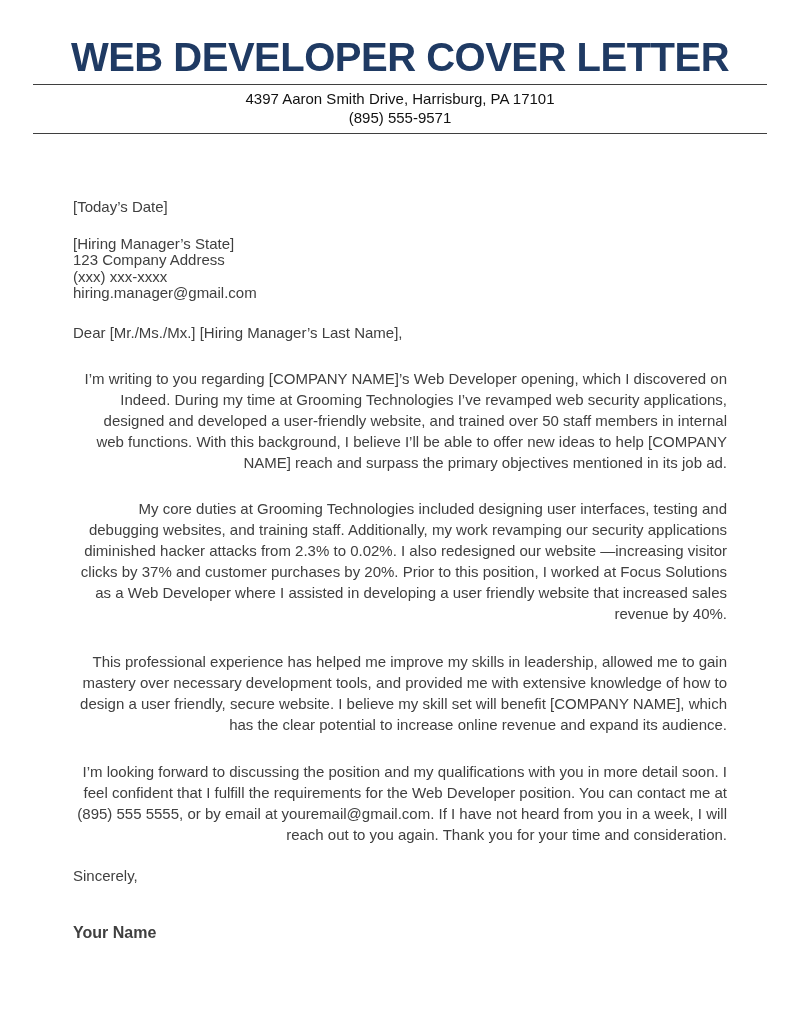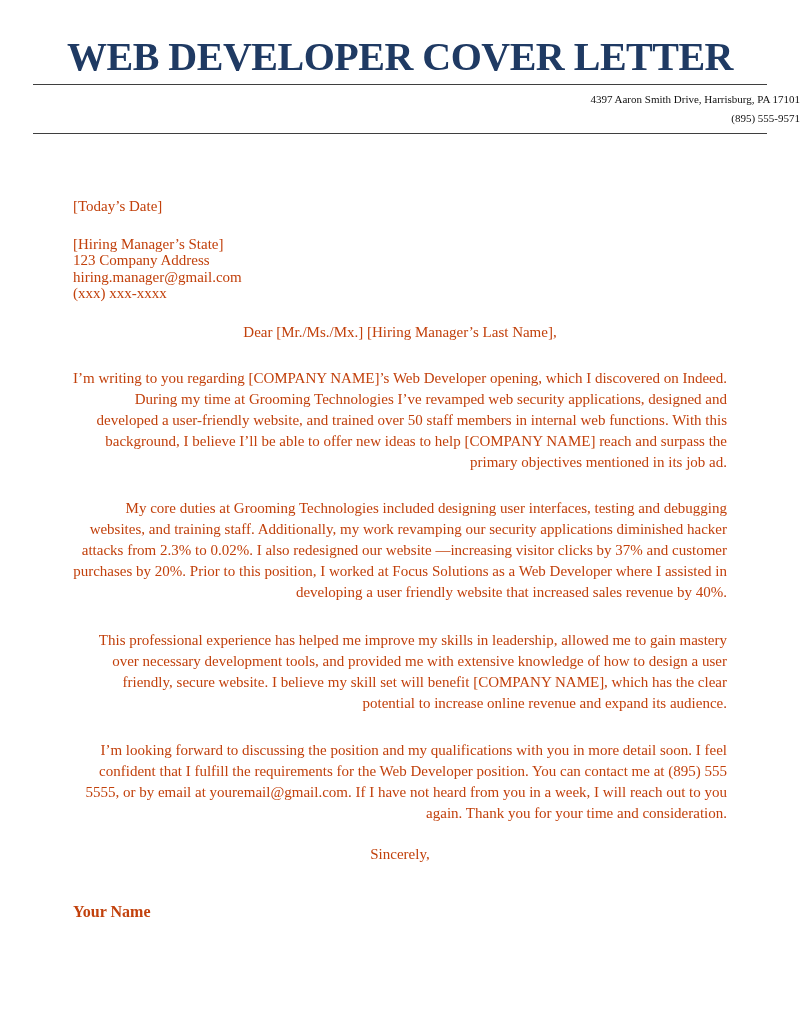--- a/index.html
+++ b/index.html
@@ -5,21 +5,21 @@
   html, body {
     margin: 0;
     padding: 0;
     background: #ffffff;
   }
   .page {
     position: relative;
     width: 800px;
     height: 1035px;
     background: #ffffff;
-    font-family: Liberation Serif, serif;
+    font-family: Liberation Sans, sans-serif;
     color: #111111;
     overflow: hidden;
     box-sizing: border-box;
   }
   
   .title {
     margin: 0;
     padding-top: 35px;
     text-align: center;
     font-size: 40px;
@@ -29,59 +29,57 @@
     color: #1f3a63;
   }
   .rule {
     margin: 0 33px;
     height: 0;
     border-top: 1.5px solid #3f3f3f;
   }
   .rule-top { margin-top: 5px; }
   .rule-bottom { margin-top: 3px; }
   .contact {
-    text-align: right;
-    font-size: 11px;
+    text-align: center;
+    font-size: 15px;
     line-height: 18.5px;
     padding-top: 5px;
     padding-bottom: 3px;
     color: #111111;
   }
   
   .letter-body {
     padding: 0 73px;
     font-size: 15px;
-    color: #c2410c;
+    color: #404040;
   }
   .letter-body p { margin: 0; }
   .date-line {
     margin-top: 64px !important;
     line-height: 17px;
   }
   .recipient {
     margin-top: 21px;
     line-height: 16.4px;
   }
   .salutation {
     margin-top: 22px !important;
     line-height: 17px;
-    text-align: center;
   }
   .para {
     line-height: 21px;
     text-align: right;
   }
   .para-1 { margin-top: 27px !important; }
   .para-2 { margin-top: 25px !important; }
   .para-3 { margin-top: 27px !important; }
   .para-4 { margin-top: 26px !important; }
   .closing {
     margin-top: 22px !important;
     line-height: 17px;
-    text-align: center;
   }
   .signature {
     margin-top: 39px !important;
     font-size: 16px;
     line-height: 19px;
     font-weight: bold;
   }
 </style>
 </head>
 <body>
@@ -101,22 +99,22 @@
     <div class="rule rule-bottom"></div>
   </header>
 
   <main class="letter-body">
 
     <p class="date-line">[Today’s Date]</p>
 
     <div class="recipient">
       <div>[Hiring Manager’s State]</div>
       <div>123 Company Address</div>
+      <div>(xxx) xxx-xxxx</div>
       <div>hiring.manager@gmail.com</div>
-      <div>(xxx) xxx-xxxx</div>
     </div>
 
     <p class="salutation">Dear [Mr./Ms./Mx.] [Hiring Manager’s Last Name],</p>
 
     <p class="para para-1">I’m writing to you regarding [COMPANY NAME]’s Web Developer opening, which I discovered on Indeed. During my time at Grooming Technologies I’ve revamped web security applications, designed and developed a user-friendly website, and trained over 50 staff members in internal web functions. With this background, I believe I’ll be able to offer new ideas to help [COMPANY NAME] reach and surpass the primary objectives mentioned in its job ad.</p>
 
     <p class="para para-2">My core duties at Grooming Technologies included designing user interfaces, testing and debugging websites, and training staff. Additionally, my work revamping our security applications diminished hacker attacks from 2.3% to 0.02%. I also redesigned our website —increasing visitor clicks by 37% and customer purchases by 20%. Prior to this position, I worked at Focus Solutions as a Web Developer where I assisted in developing a user friendly website that increased sales revenue by 40%.</p>
 
     <p class="para para-3">This professional experience has helped me improve my skills in leadership, allowed me to gain mastery over necessary development tools, and provided me with extensive knowledge of how to design a user friendly, secure website. I believe my skill set will benefit [COMPANY NAME], which has the clear potential to increase online revenue and expand its audience.</p>
 

